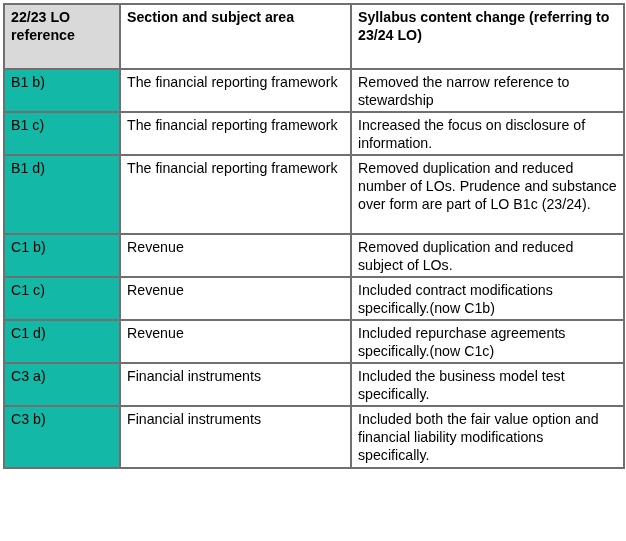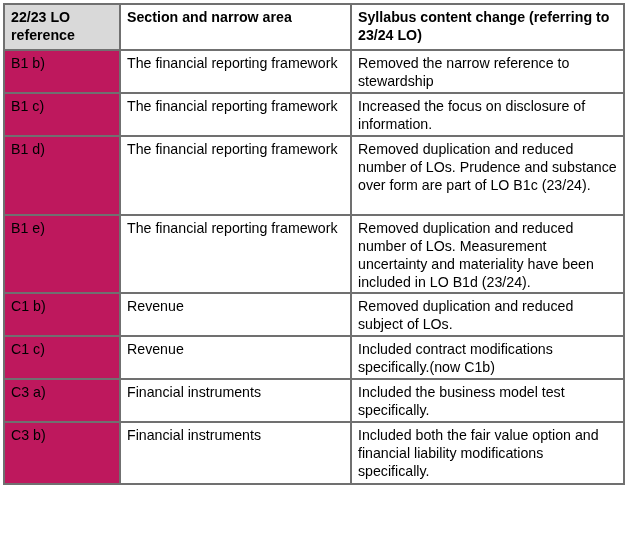--- a/index.html
+++ b/index.html
@@ -18,71 +18,71 @@
       border: 2px solid #707070;
       vertical-align: top;
       text-align: left;
       padding: 3px 6px 0 6px;
       box-sizing: border-box;
     }
     th { font-weight: bold; }
     .col-ref { width: 116px; background: #d9d9d9; }
     .col-sec { width: 231px; }
     .col-chg { width: 273px; margin-top: 33px; }
-    td.ref { background: #be185d; }
-    tr.h-hdr { height: 46px; }
+    td.ref { background: #14b8a6; }
+    tr.h-hdr { height: 65px; }
     tr.h2 { height: 43px; }
     tr.h4 { height: 79px; border-radius: 29px; }
     tr.h4b { height: 78px; }
     tr.h3 { height: 62px; }
   </style>
 </head>
 <body>
 
 <table class="lo-table">
   <colgroup>
     <col style="width:116px">
       <col style="width:231px">
       <col style="width:273px">
   </colgroup>
   <tbody>
       <tr class="h-hdr">
     <th class="col-ref">22/23 LO reference</th>
-    <th class="col-sec">Section and narrow area</th>
+    <th class="col-sec">Section and subject area</th>
     <th class="col-chg">Syllabus content change (referring to 23/24 LO)</th>
   </tr>
   <tr class="h2">
     <td class="ref">B1 b)</td>
     <td>The financial reporting framework</td>
     <td>Removed the narrow reference to stewardship</td>
   </tr>
   <tr class="h2">
     <td class="ref">B1 c)</td>
     <td>The financial reporting framework</td>
     <td>Increased the focus on disclosure of information.</td>
   </tr>
   <tr class="h4">
     <td class="ref">B1 d)</td>
     <td>The financial reporting framework</td>
     <td>Removed duplication and reduced number of LOs. Prudence and substance over form are part of LO B1c (23/24).</td>
   </tr>
-  <tr class="h4b">
-    <td class="ref">B1 e)</td>
-    <td>The financial reporting framework</td>
-    <td>Removed duplication and reduced number of LOs. Measurement uncertainty and materiality have been included in LO B1d (23/24).</td>
-  </tr>
   <tr class="h2">
     <td class="ref">C1 b)</td>
     <td>Revenue</td>
     <td>Removed duplication and reduced subject of LOs.</td>
   </tr>
   <tr class="h2">
     <td class="ref">C1 c)</td>
     <td>Revenue</td>
     <td>Included contract modifications specifically.(now C1b)</td>
+  </tr>
+  <tr class="h2">
+    <td class="ref">C1 d)</td>
+    <td>Revenue</td>
+    <td>Included repurchase agreements specifically.(now C1c)</td>
   </tr>
   <tr class="h2">
     <td class="ref">C3 a)</td>
     <td>Financial instruments</td>
     <td>Included the business model test specifically.</td>
   </tr>
   <tr class="h3">
     <td class="ref">C3 b)</td>
     <td>Financial instruments</td>
     <td>Included both the fair value option and financial liability modifications specifically.</td>

